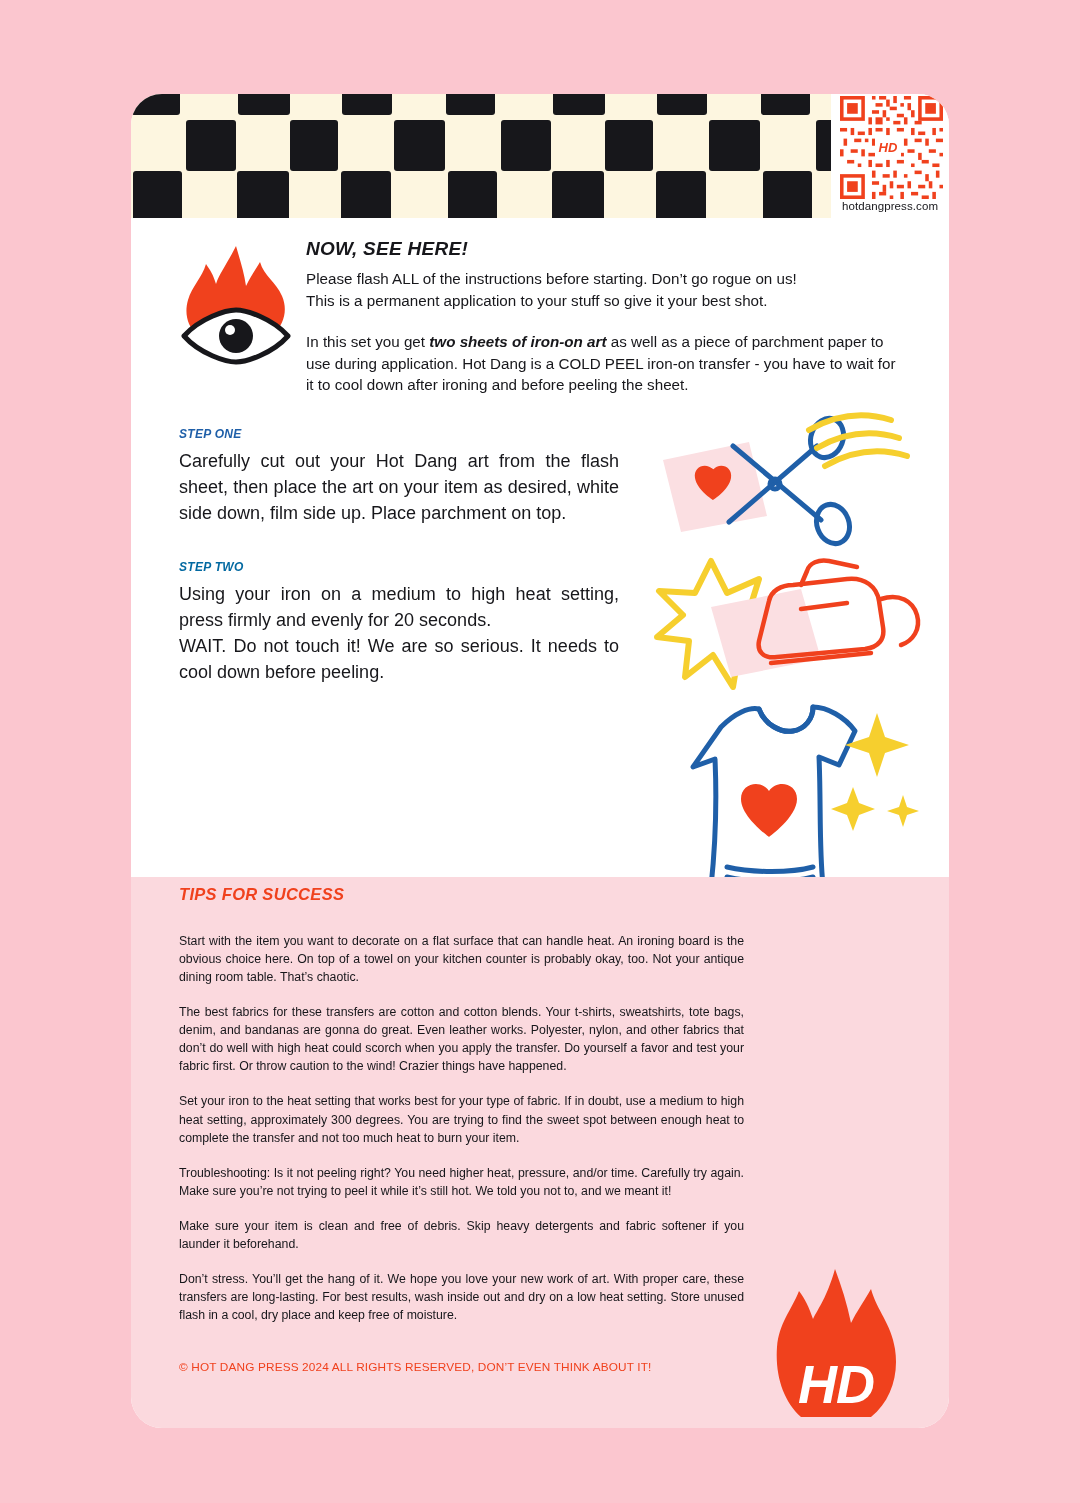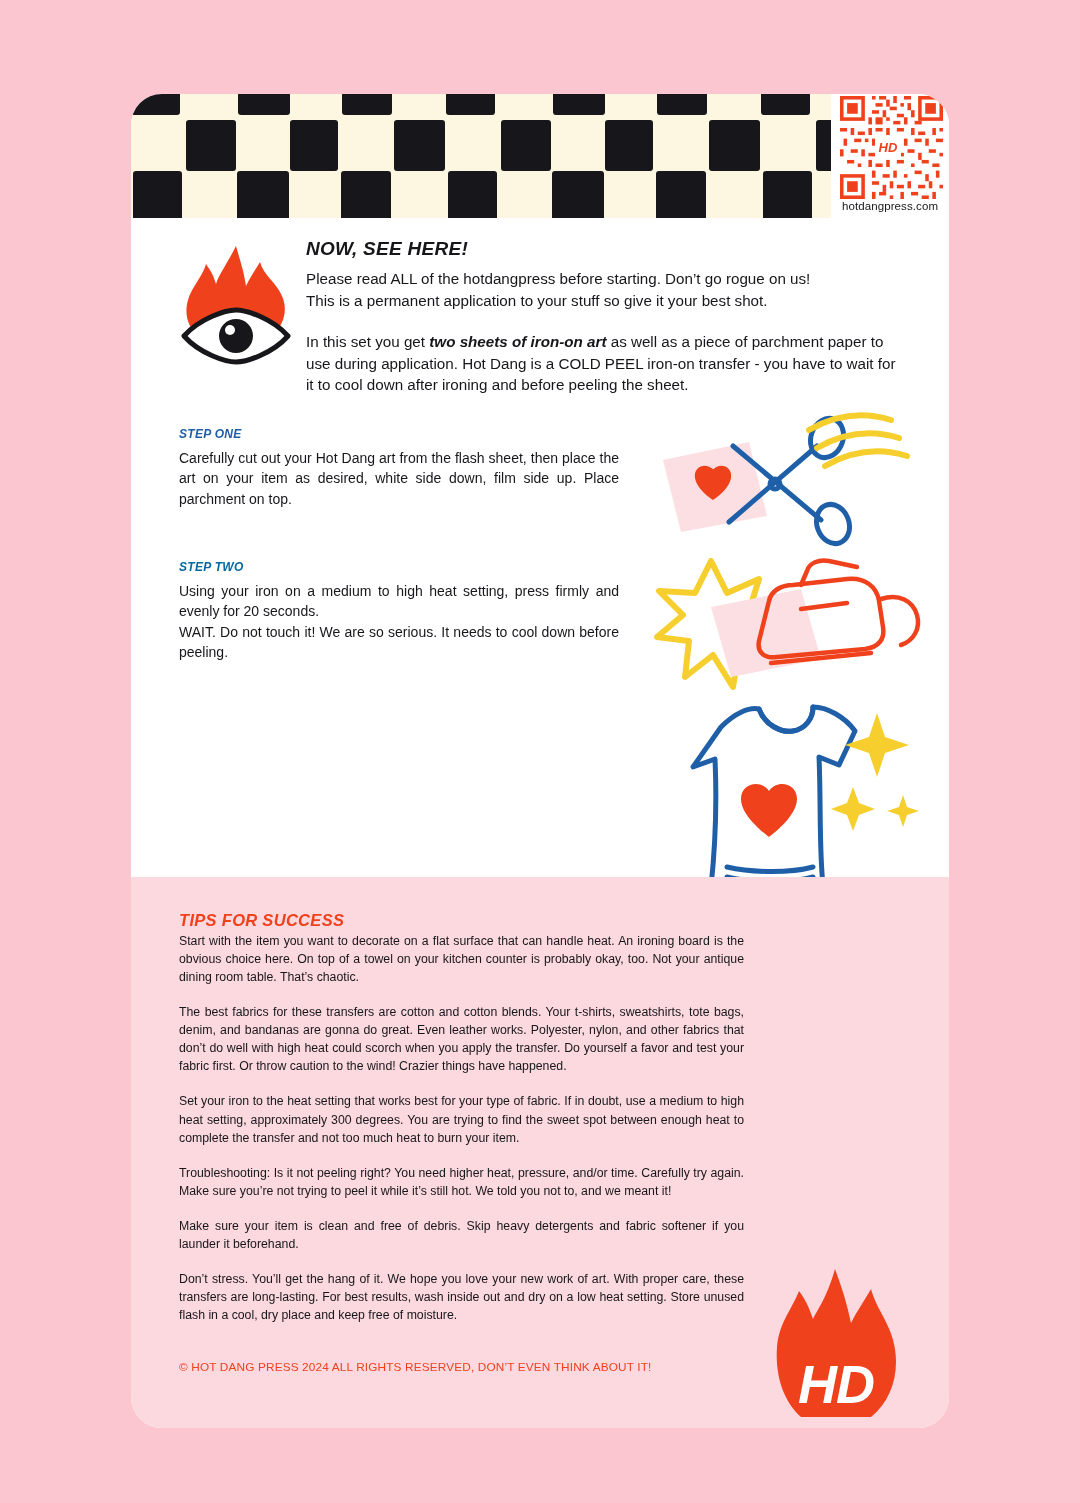--- a/index.html
+++ b/index.html
@@ -119,21 +119,21 @@
   }
   .step h2 {
     margin: 0 0 7px 0;
     font-size: 12px;
     font-style: italic;
     font-weight: bold;
     letter-spacing: .3px;
   }
   .step p {
     margin: 0;
-    font-size: 14px;
+    font-size: 18px;
     line-height: 1.45;
     color: #17171b;
     text-align: justify;
   }
   #step-one   { top: 333px; }
   #step-two   { top: 466px; }
   #step-three { top: 622px; }
   #step-one h2   { color: #1f5fa8; }
   #step-two h2   { color: #0369a1; }
   #step-three h2 { color: #1e9e44; }
@@ -148,21 +148,21 @@
     position: absolute;
     left: 0;
     top: 783px;
     width: 818px;
     height: 551px;
     background: #fbd9de;
   }
   .tips h2 {
     position: absolute;
     left: 48px;
-    top: 34px;
+    top: 8px;
     margin: 0;
     font-size: 16.5px;
     font-style: italic;
     font-weight: bold;
     color: #f0411d;
     letter-spacing: .3px;
   }
   .tips-body {
     position: absolute;
     left: 48px;
@@ -339,21 +339,21 @@
   <svg class="eye-art" viewBox="0 0 120 125">
     <path d="M60 2 C50 22 44 28 40 40 C37 30 34 26 30 20 C26 34 16 42 12 56 C8 70 12 82 20 90 L98 90 C108 80 112 66 106 52 C100 38 88 32 84 18 C78 28 74 34 70 42 C68 28 64 16 60 2 Z" fill="#f0411d"></path>
     <path d="M8 92 C24 74 50 66 60 66 C70 66 96 74 112 92 C96 110 70 118 60 118 C50 118 24 110 8 92 Z" fill="#ffffff" stroke="#17171b" stroke-width="5" stroke-linejoin="round"></path>
     <circle cx="60" cy="92" r="17" fill="#17171b"></circle>
     <circle cx="54" cy="86" r="5" fill="#ffffff"></circle>
   </svg>
 
   <div class="intro">
     <h1>NOW, SEE HERE!</h1>
     <p>
-      <span>Please read ALL of the hotdangpress before starting. Don’t go rogue on us!</span><br>
+      <span>Please flash ALL of the instructions before starting. Don’t go rogue on us!</span><br>
       <span>This is a permanent application to your stuff so give it your best shot.</span>
     </p>
     <p class="second">
       <span>In this set you get </span><b>two sheets of iron-on art</b><span> as well as a piece of parchment paper to use during application. Hot Dang is a COLD PEEL iron-on transfer - you have to wait for it to cool down after ironing and before peeling the sheet.</span>
     </p>
   </div>
 
   <div class="step" id="step-one">
     <h2>STEP ONE</h2>
     <p>Carefully cut out your Hot Dang art from the flash sheet, then place the art on your item as desired, white side down, film side up. Place parchment on top.</p>

